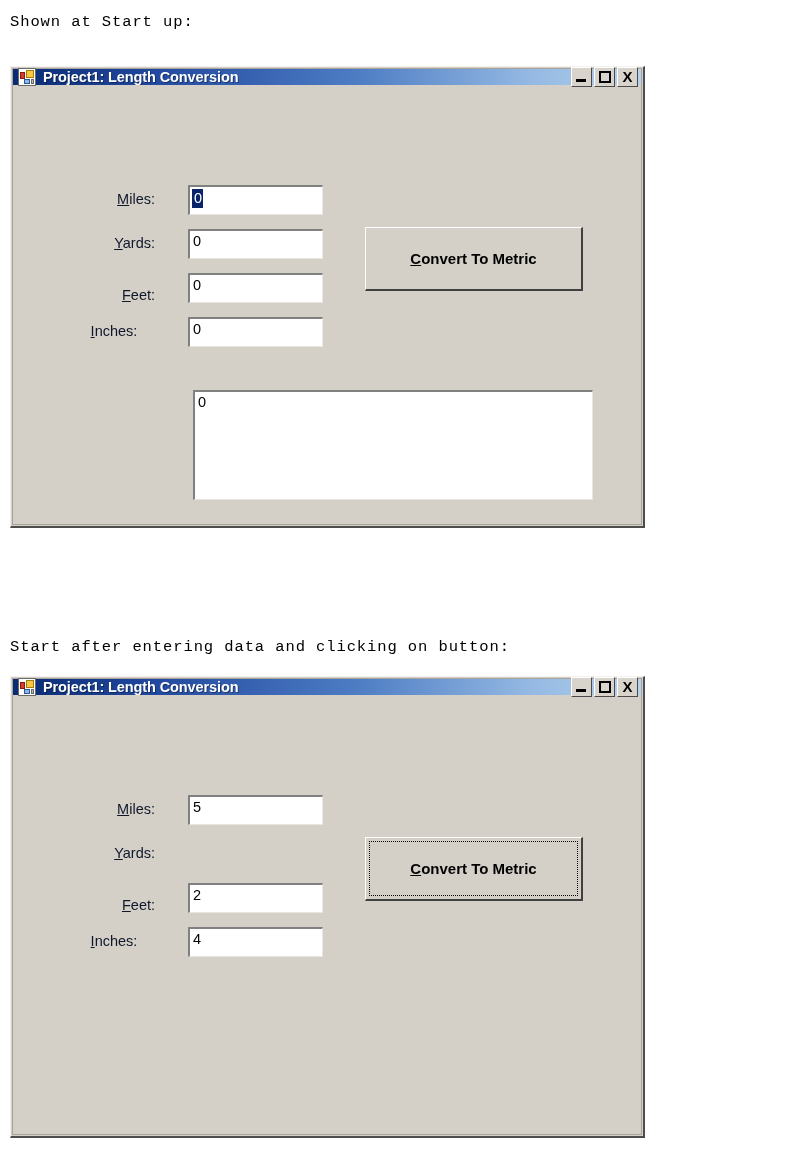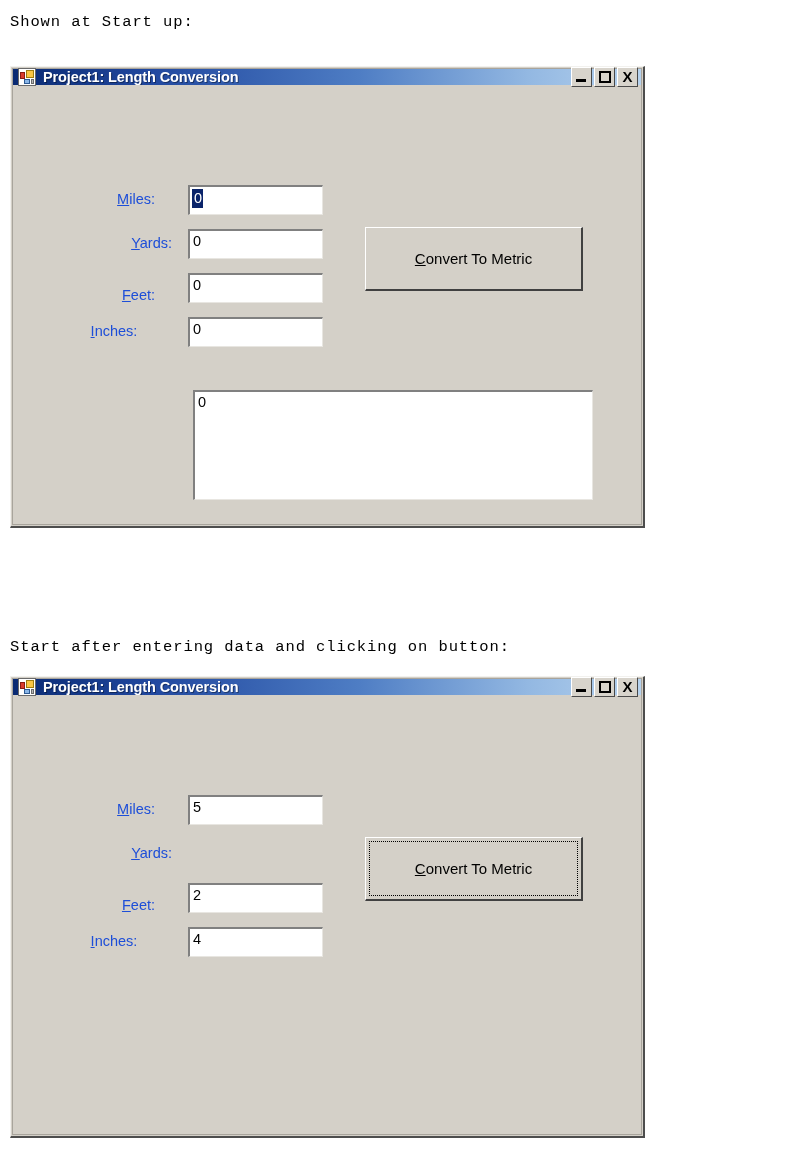--- a/index.html
+++ b/index.html
@@ -137,21 +137,21 @@
     position: absolute;
     left: 2px; top: 30px; right: 2px; bottom: 2px;
     background: #d4d0c8;
   }
 
   
   .field-label {
     position: absolute;
     font-family: "Liberation Sans", sans-serif;
     font-size: 14.5px;
-    color: #1d4ed8;
+    color: #0f172a;
     white-space: nowrap;
     text-align: right;
     width: 82px;
   }
   .field-label .acc { text-decoration: underline; }
 
   
   .textbox {
     position: absolute;
     background: #ffffff;
@@ -195,38 +195,39 @@
     border-bottom: 2px solid #404040;
     box-sizing: border-box;
     font-family: "Liberation Sans", sans-serif;
     font-size: 15px;
     color: #000000;
     display: flex;
     align-items: center;
     justify-content: center;
     cursor: default;
     padding: 0;
+    font-weight: bold;
   }
   .form-button .acc { text-decoration: underline; }
   .form-button.focused::before {
     content: "";
     position: absolute;
     left: 3px; top: 3px; right: 3px; bottom: 3px;
     border: 1px dotted #000000;
     pointer-events: none;
   }
 
   
   .row0 { top: 88px; }
   .row1 { top: 132px; }
   .row2 { top: 176px; }
   .row3 { top: 220px; }
 
   .lbl0 { top: 94px; left: 60px; }
-  .lbl1 { top: 138px; left: 77px; }
+  .lbl1 { top: 138px; left: 60px; }
   .lbl2 { top: 190px; left: 60px; }
   .lbl3 { top: 226px; left: 60px; text-align: center; }
 
   .btn-pos { top: 130px; }
   .out-pos { top: 293px; }
 </style>
 </head>
 <body>
 
 <div class="caption" id="caption-startup">Shown at Start up:</div>

